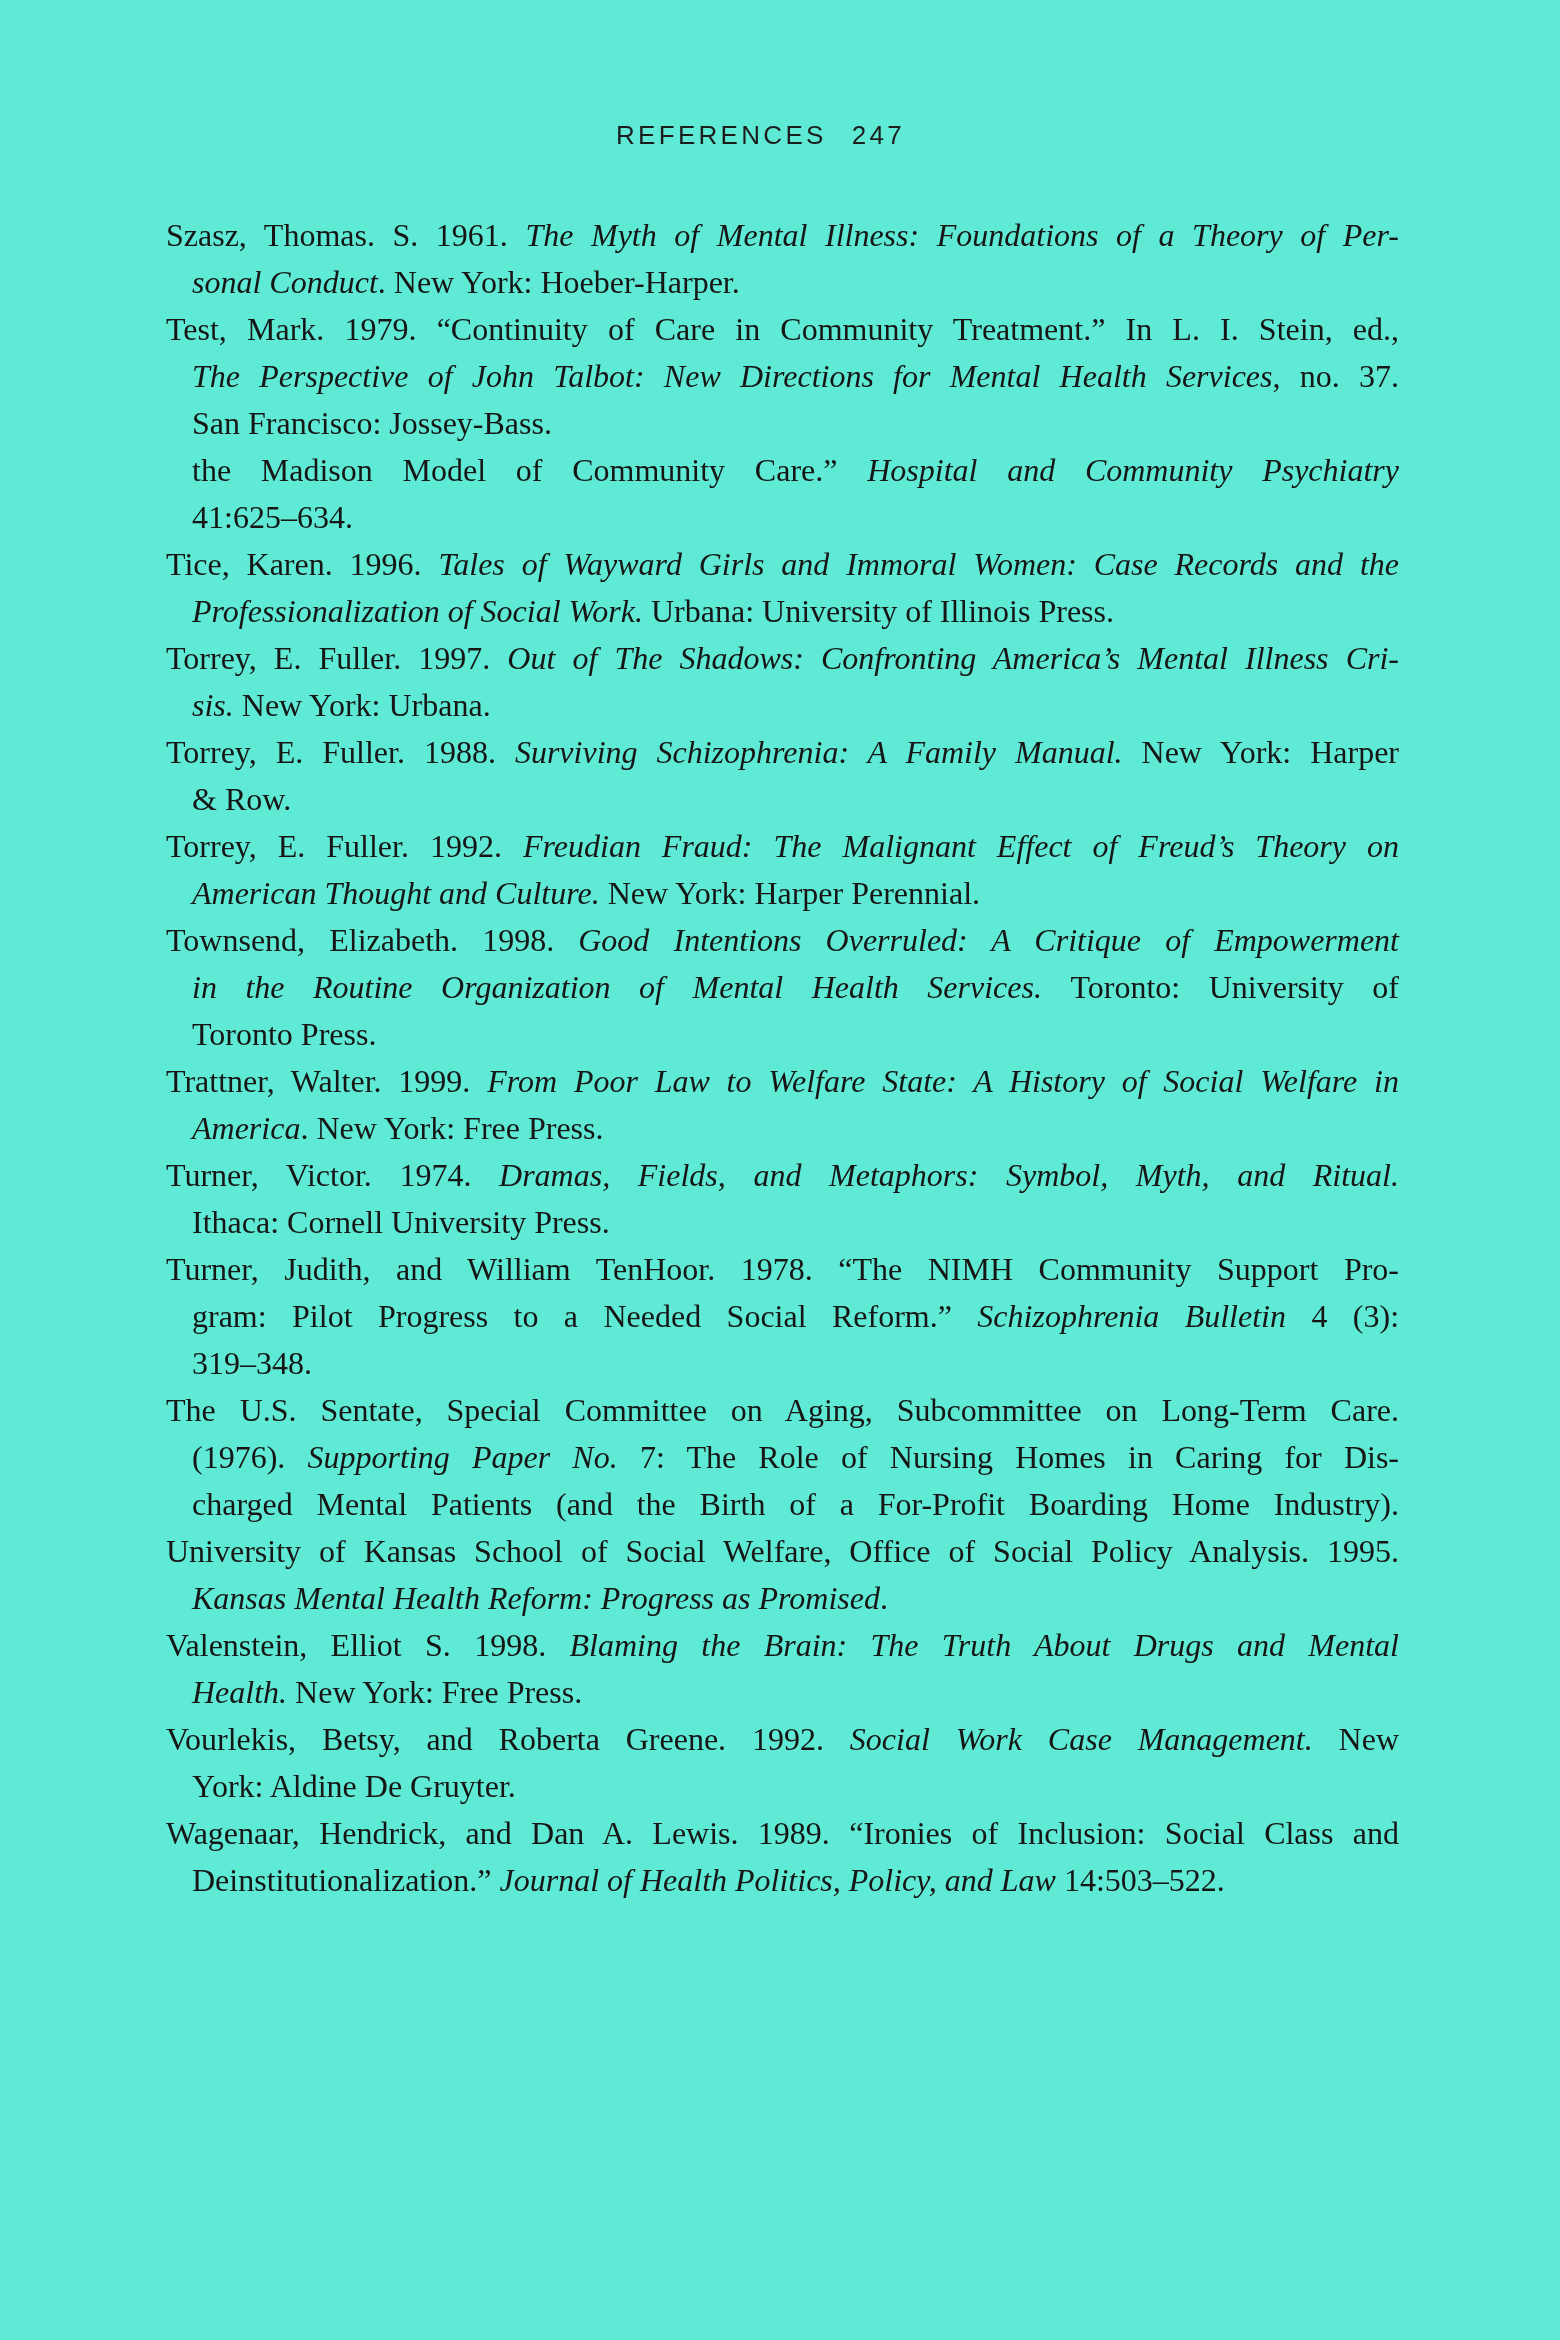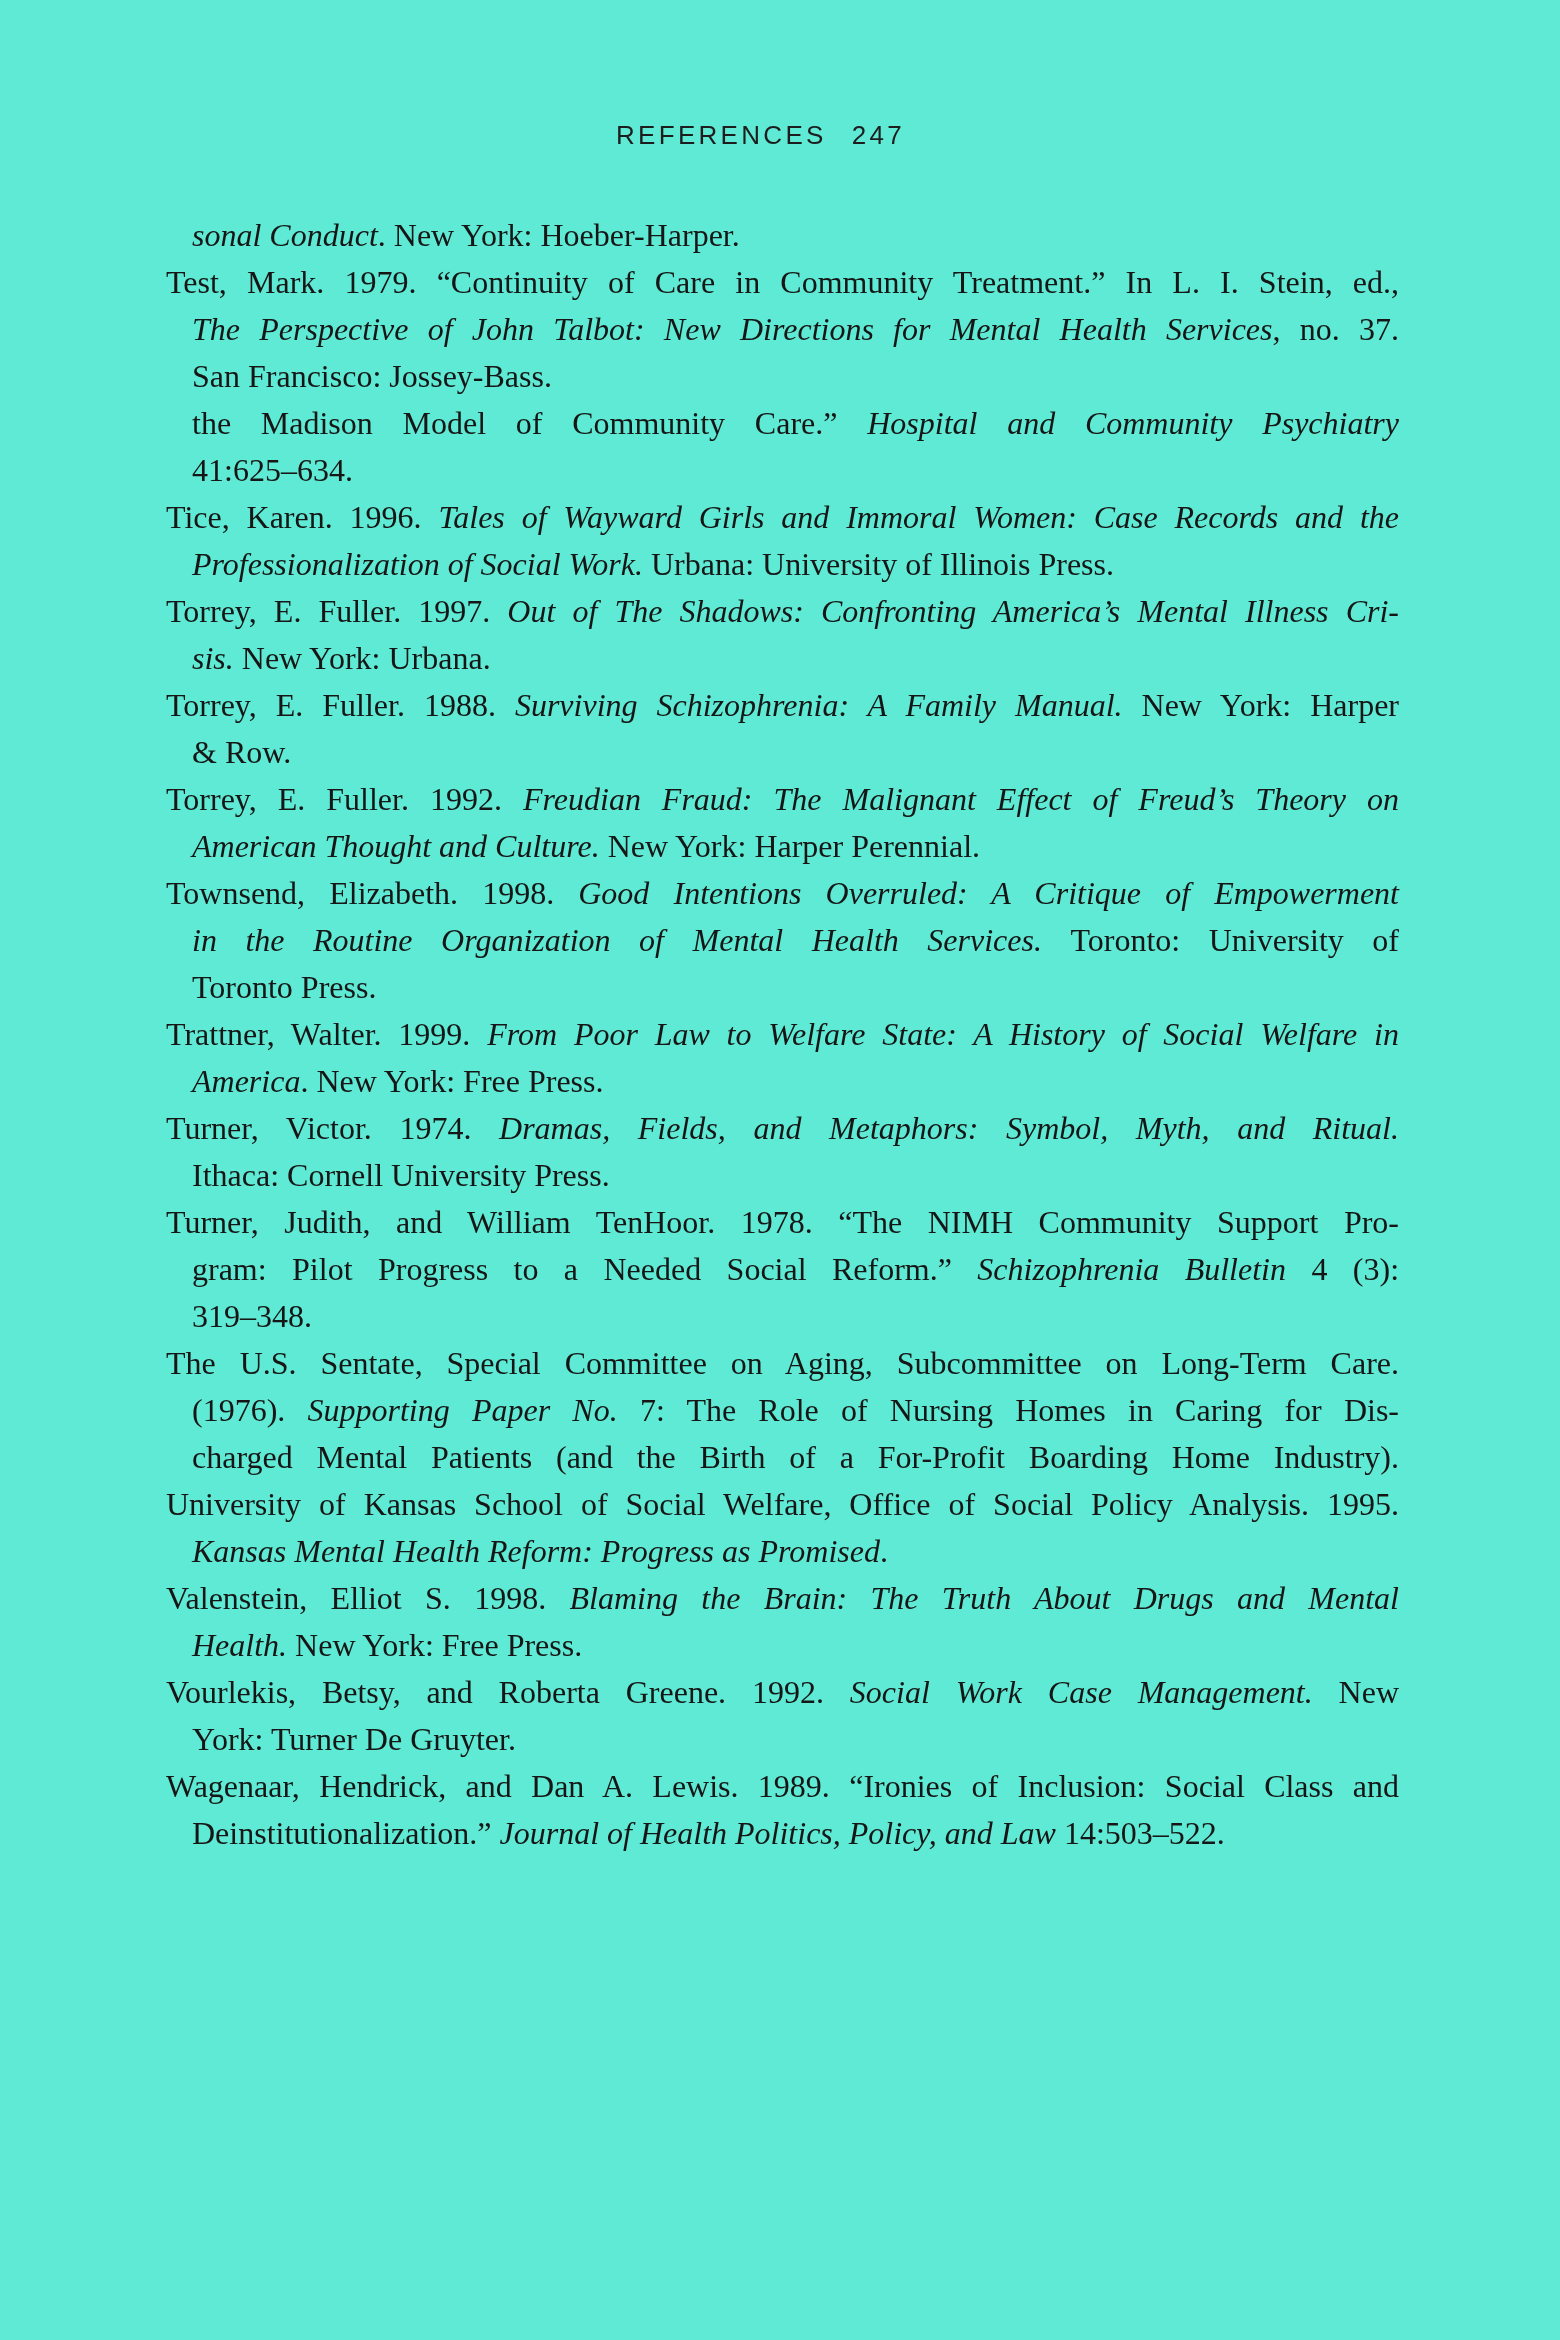--- a/index.html
+++ b/index.html
@@ -51,20 +51,21 @@
 </style>
 </head>
 <body>
 
 <div class="page">
   <div class="running-head">
     <span>REFERENCES</span><span class="pgnum">247</span>
   </div>
   <div class="refs">
       <div class="entry">
+        <div class="line just"><span>Szasz, Thomas. S. 1961. </span><span class="it">The Myth of Mental Illness: Foundations of a Theory of Per-</span></div>
         <div class="line cont"><span class="it">sonal Conduct</span><span>. New York: Hoeber-Harper.</span></div>
       </div>
       <div class="entry">
         <div class="line just"><span>Test, Mark. 1979. “Continuity of Care in Community Treatment.” In L. I. Stein, ed.,</span></div>
         <div class="line cont just"><span class="it">The Perspective of John Talbot: New Directions for Mental Health Services</span><span>, no. 37.</span></div>
         <div class="line cont"><span>San Francisco: Jossey-Bass.</span></div>
       </div>
       <div class="entry">
         <div class="line cont just"><span>the Madison Model of Community Care.” </span><span class="it">Hospital and Community Psychiatry</span></div>
         <div class="line cont"><span>41:625–634.</span></div>
@@ -111,21 +112,21 @@
       <div class="entry">
         <div class="line just"><span>University of Kansas School of Social Welfare, Office of Social Policy Analysis. 1995.</span></div>
         <div class="line cont"><span class="it">Kansas Mental Health Reform: Progress as Promised</span><span>.</span></div>
       </div>
       <div class="entry">
         <div class="line just"><span>Valenstein, Elliot S. 1998. </span><span class="it">Blaming the Brain: The Truth About Drugs and Mental</span></div>
         <div class="line cont"><span class="it">Health. </span><span>New York: Free Press.</span></div>
       </div>
       <div class="entry">
         <div class="line just"><span>Vourlekis, Betsy, and Roberta Greene. 1992. </span><span class="it">Social Work Case Management. </span><span>New</span></div>
-        <div class="line cont"><span>York: Turner De Gruyter.</span></div>
+        <div class="line cont"><span>York: Aldine De Gruyter.</span></div>
       </div>
       <div class="entry">
         <div class="line just"><span>Wagenaar, Hendrick, and Dan A. Lewis. 1989. “Ironies of Inclusion: Social Class and</span></div>
         <div class="line cont"><span>Deinstitutionalization.” </span><span class="it">Journal of Health Politics, Policy, and Law</span><span> 14:503–522.</span></div>
       </div>
     </div>
 </div>
 
 
 </body></html>

